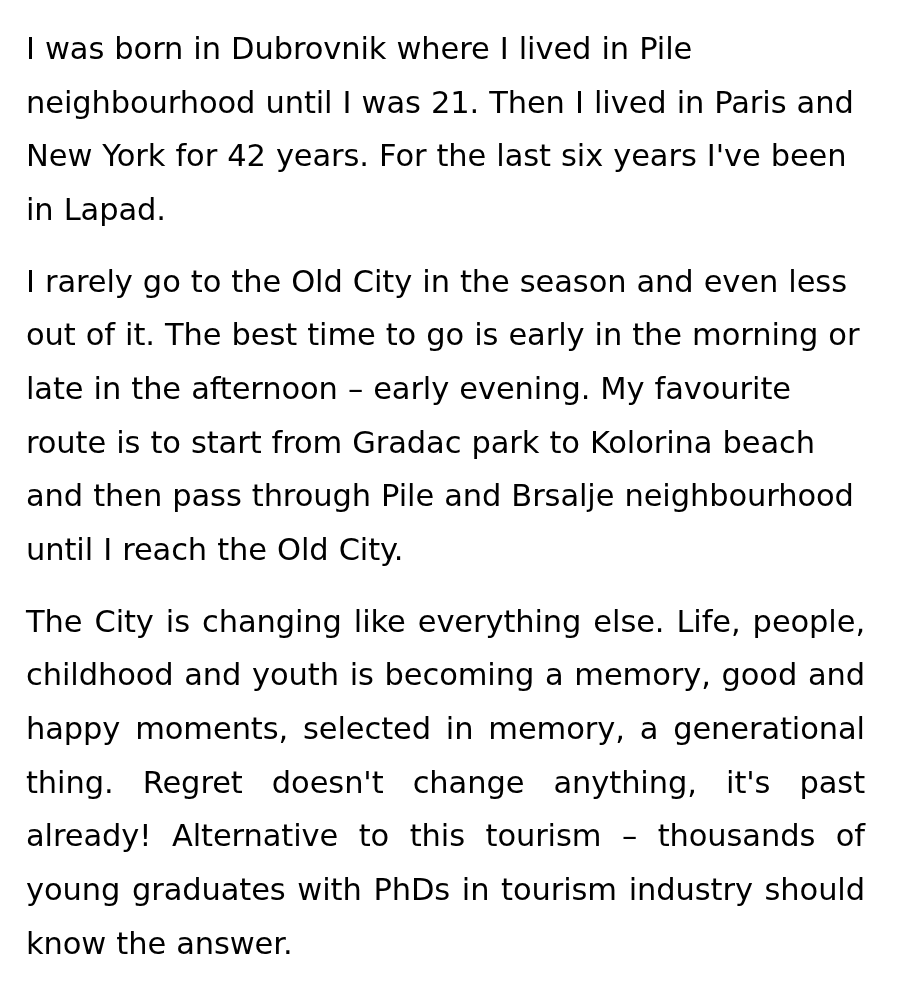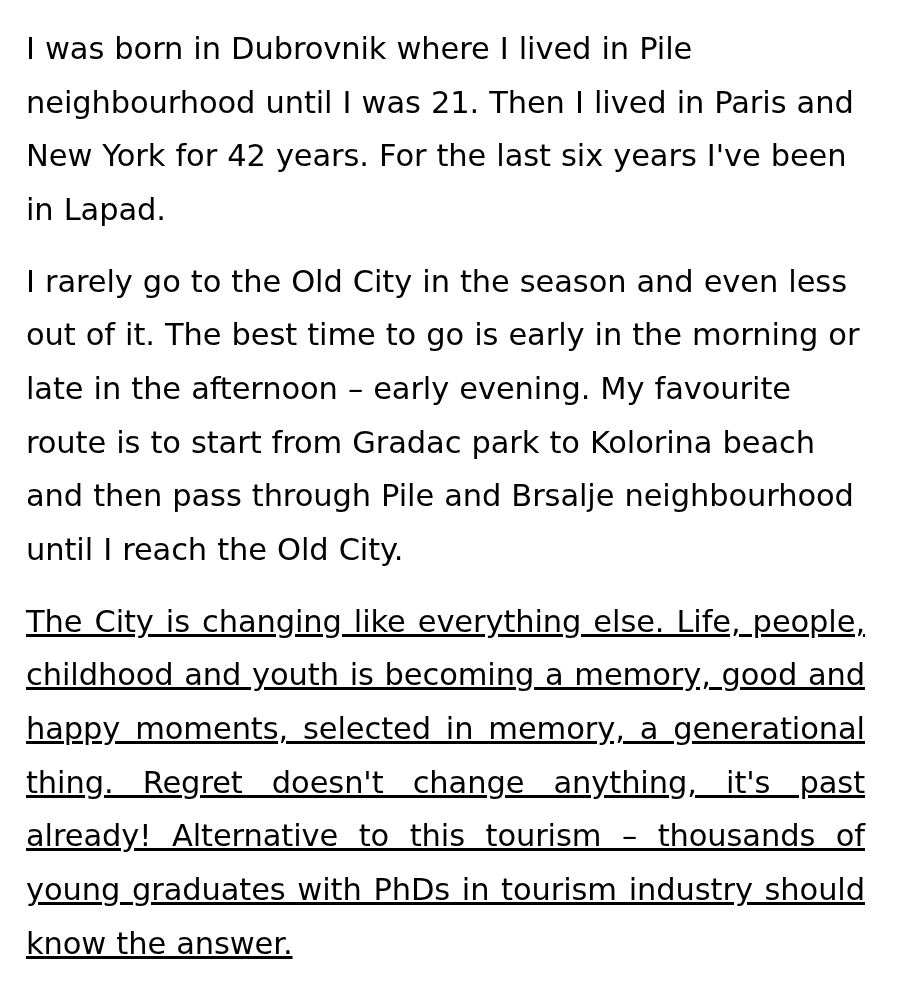--- a/index.html
+++ b/index.html
@@ -25,21 +25,20 @@
     font-size: 30.5px;
     line-height: 1.76;
     letter-spacing: -0.1px;
     margin: 0 0 18px 0;
     text-align: left;
     word-spacing: 0.5px;
   }
   .para.justify {
     text-align: justify;
     text-justify: inter-word;
-    text-decoration: underline;
   }
   .para:last-child {
     margin-bottom: 0;
   }
 </style>
 </head>
 <body>
 
 <div class="page">
   <p class="para">I was born in Dubrovnik where I lived in Pile neighbourhood until I was 21. Then I lived in Paris and New York for 42 years. For the last six years I've been in Lapad.</p>

